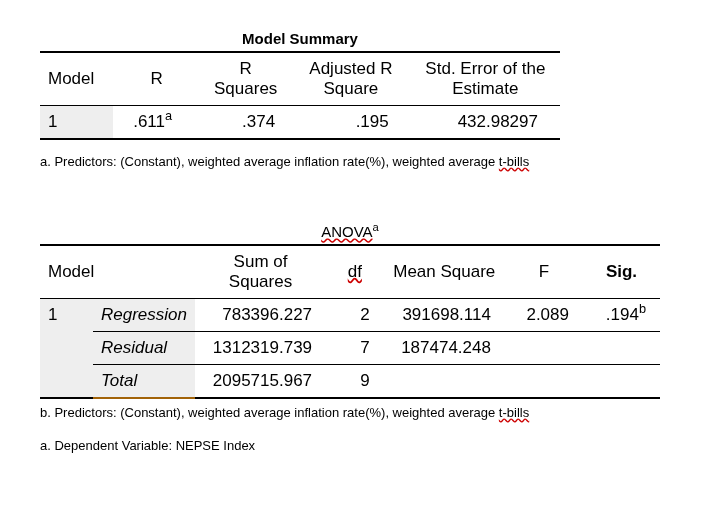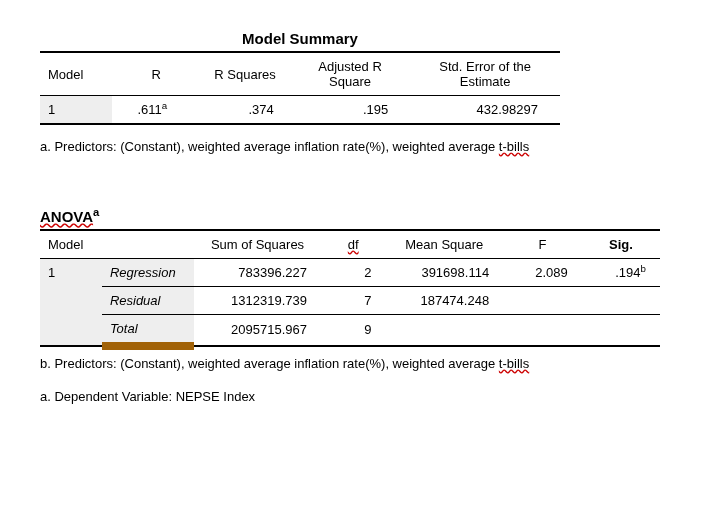--- a/index.html
+++ b/index.html
@@ -12,37 +12,38 @@
     width: 721px;
     box-sizing: border-box;
   }
   .section-title {
     font-weight: bold;
     font-size: 15px;
     text-align: center;
     margin-bottom: 4px;
   }
   .anova-title {
-    font-weight: bold;
+    font-weight: normal;
     font-size: 15px;
+    text-align: center;
     margin-bottom: 4px;
   }
   .underline-red {
     text-decoration: underline;
     text-decoration-style: wavy;
     text-decoration-color: #c00;
   }
   .sup {
     font-size: 0.75em;
     vertical-align: super;
     line-height: 0;
   }
   table {
     border-collapse: collapse;
-    font-size: 13px;
+    font-size: 17px;
   }
   .summary-table {
     margin-left: 0;
   }
   .summary-table th, .summary-table td {
     padding: 6px 8px;
     border: none;
     text-align: center;
   }
   .summary-table thead tr th {
@@ -182,21 +183,21 @@
       </tr>
       <tr class="sep">
         <td class="src-cell">Residual</td>
         <td class="num-cell">1312319.739</td>
         <td class="num-cell">7</td>
         <td class="num-cell">187474.248</td>
         <td class="num-cell"></td>
         <td class="num-cell"></td>
       </tr>
       <tr class="last-row">
-        <td class="src-cell" style="border-bottom:8px solid #a16207;">Total</td>
+        <td class="src-cell" style="border-bottom:2px solid #a16207;">Total</td>
         <td class="num-cell">2095715.967</td>
         <td class="num-cell">9</td>
         <td class="num-cell"></td>
         <td class="num-cell"></td>
         <td class="num-cell"></td>
       </tr>
     </tbody>
   </table>
   <div class="footnote" style="margin-top:4px;">
     <span>b. Predictors: (Constant),   weighted average inflation rate(%), weighted average </span><span class="underline-red">t-bills</span>

